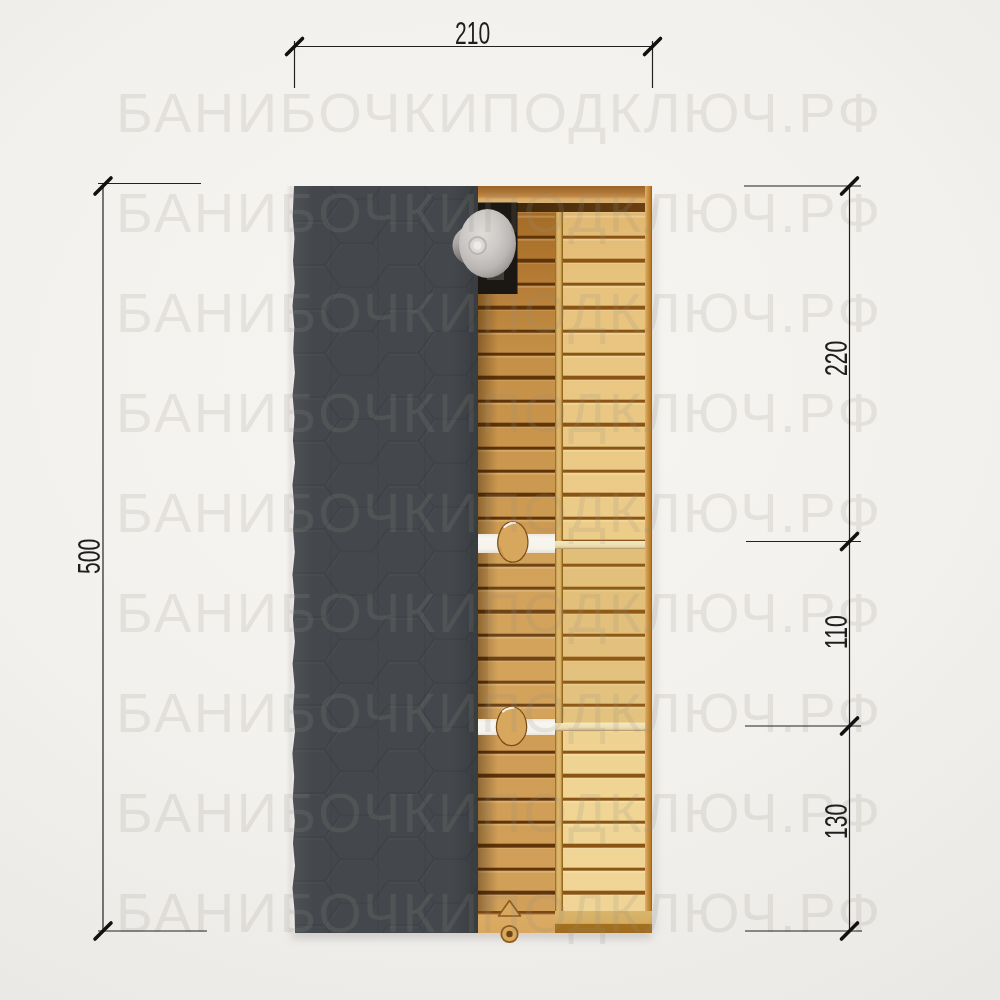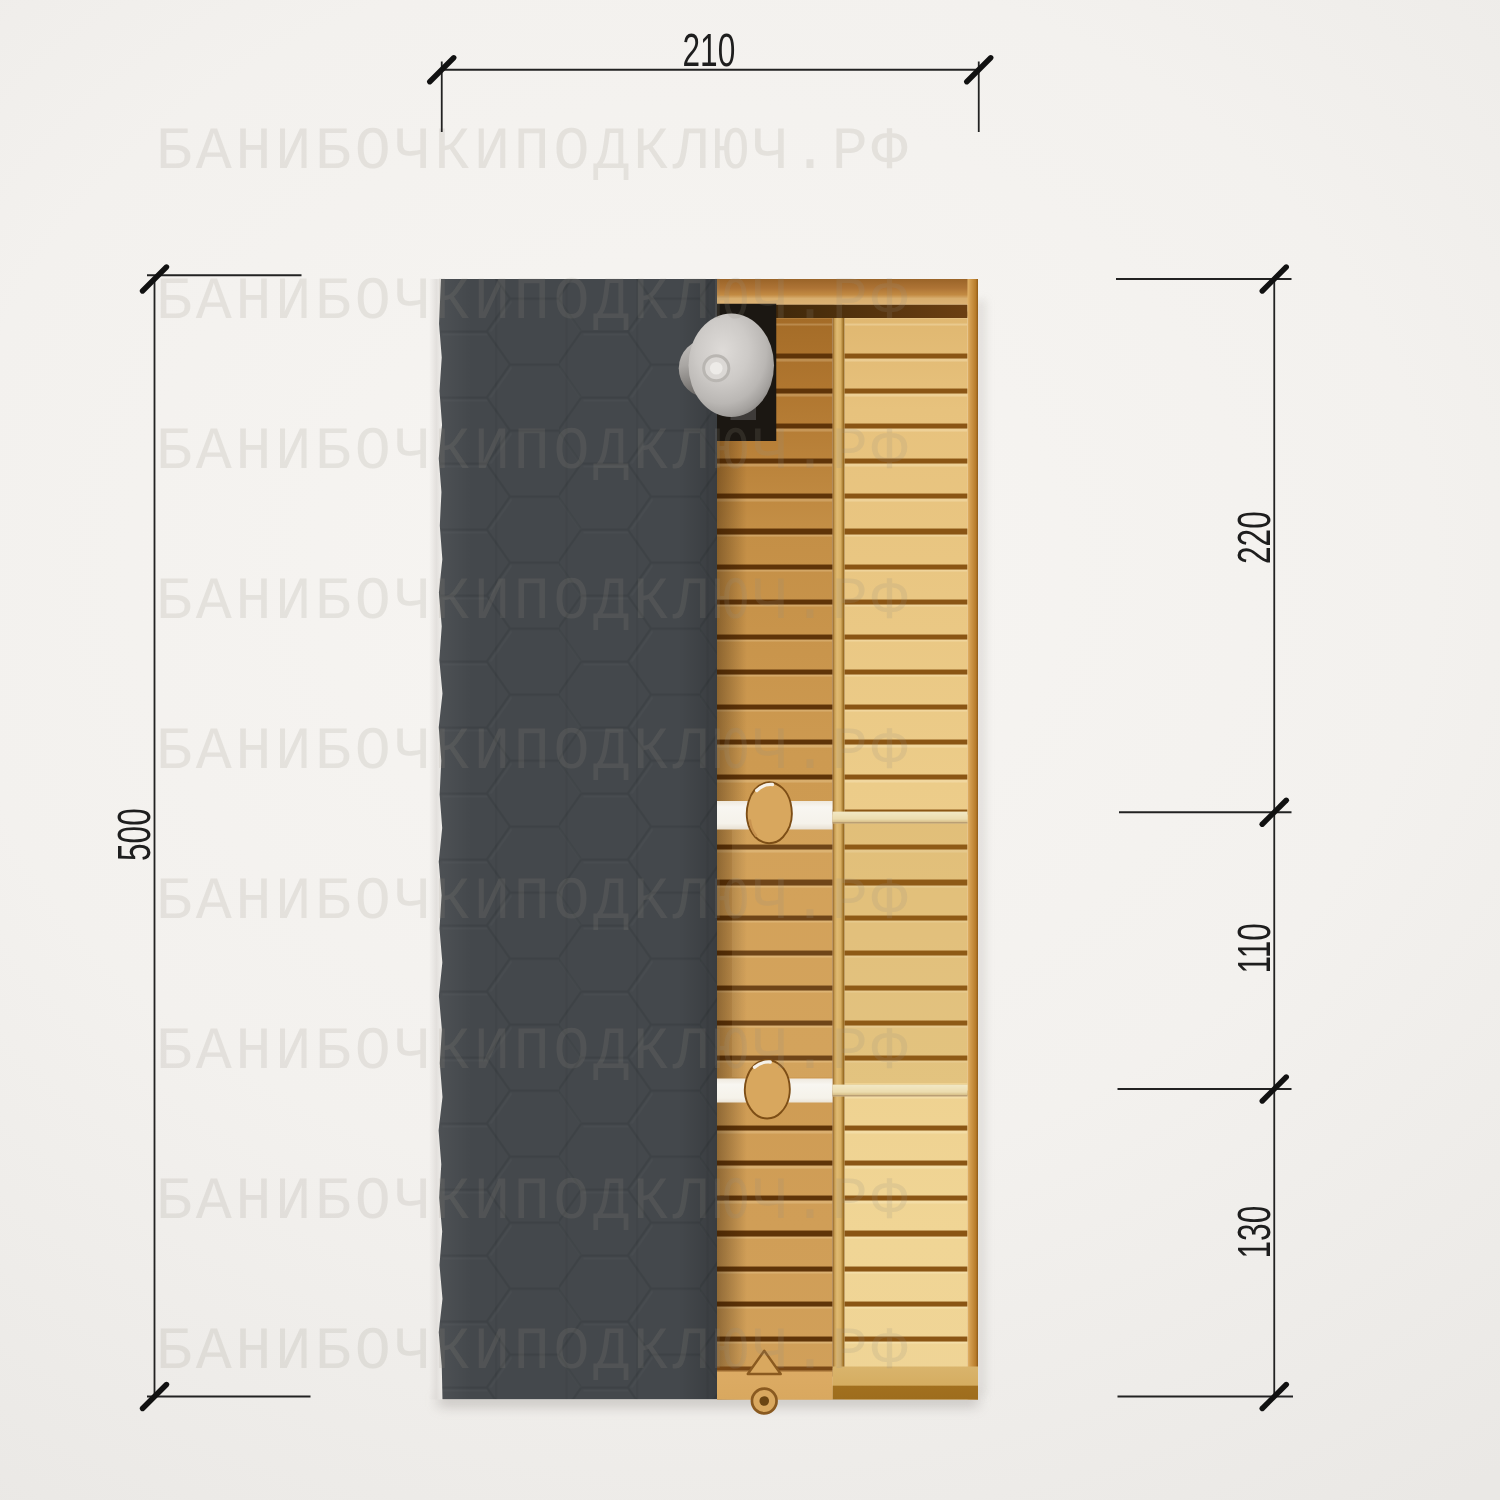--- a/index.html
+++ b/index.html
@@ -1,21 +1,21 @@
 <!DOCTYPE html>
 <html><head>
 <meta charset="utf-8">
 <style>
   html,body{margin:0;padding:0;}
   body{width:1000px;height:1000px;position:relative;overflow:hidden;
        font-family:"Liberation Sans", sans-serif;
        background:radial-gradient(ellipse 900px 750px at 46% 38%, #f7f5f2 0%, #f3f1ee 55%, #eae8e5 100%);}
   .abs{position:absolute;}
-  .wm{position:absolute;left:104px;font-size:40px;letter-spacing:2.5px;
-      color:rgba(150,143,130,0.17);white-space:nowrap;z-index:30;font-weight:400;font-family:Liberation Mono, monospace;}
+  .wm{position:absolute;left:116px;font-size:56px;letter-spacing:2.5px;
+      color:rgba(150,143,130,0.17);white-space:nowrap;z-index:30;font-weight:400;}
 </style>
 </head>
 <body>
 
 <div class="abs" style="left:292px;top:929px;width:360px;height:9px;background:rgba(120,114,108,0.30);filter:blur(4px);z-index:1;"></div>
 
 <div class="abs" style="left:650px;top:200px;width:7px;height:730px;background:rgba(140,134,128,0.18);filter:blur(3px);z-index:1;"></div>
 
 <div class="abs" style="left:286px;top:186px;width:9px;height:747px;background:linear-gradient(90deg,rgba(225,222,219,0) 0%,#dedbd8 55%,#efedea 100%);opacity:0.8;z-index:2;"></div>
 

